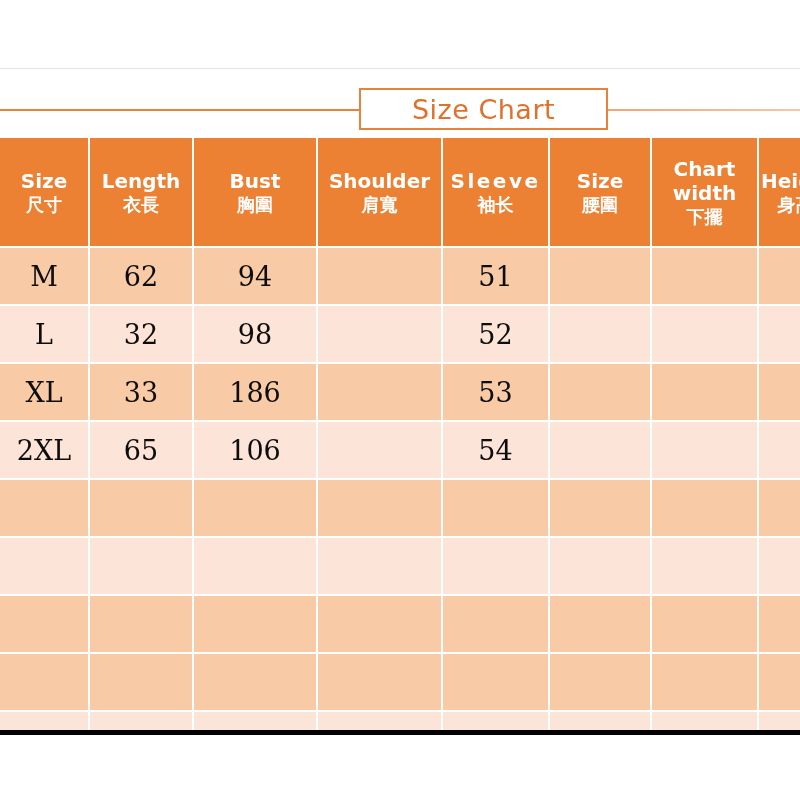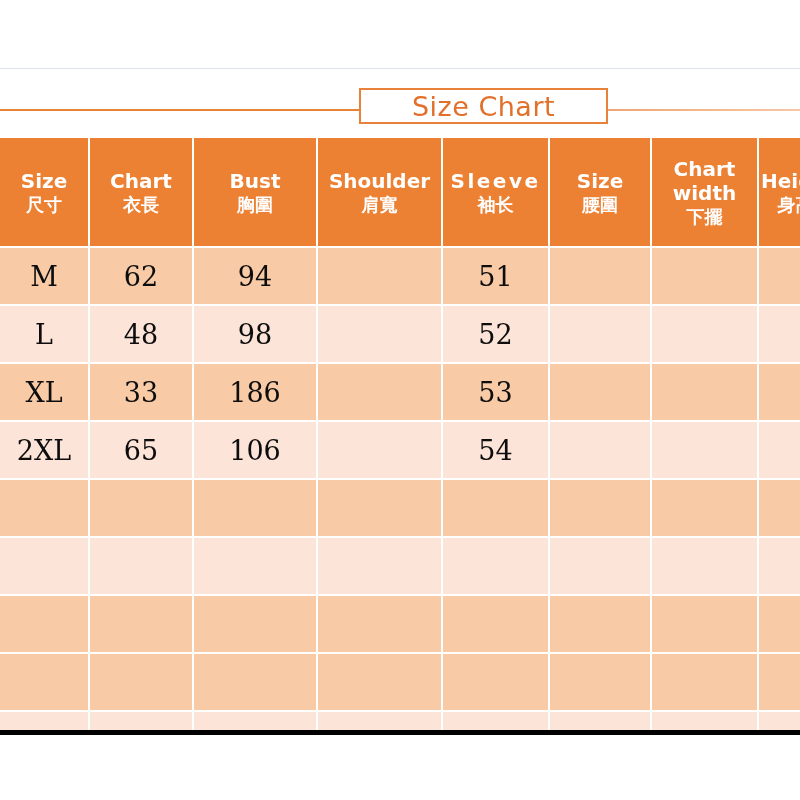--- a/index.html
+++ b/index.html
@@ -46,21 +46,21 @@
     background: #e8823a;
   }
   .title-rule.faded {
     background: linear-gradient(to right, #f0a673 0%, #f5bb93 60%, #f7c9a8 100%);
   }
   .title-box {
     position: absolute;
     left: 359px;
     top: 0px;
     width: 249px;
-    height: 36px;
+    height: 42px;
     background: #ffffff;
     border: 2px solid #e8823a;
     display: flex;
     align-items: center;
     justify-content: center;
   }
   .title-text {
     font-family: "DejaVu Sans", sans-serif;
     font-size: 27px;
     color: #e2702a;
@@ -175,21 +175,21 @@
         <col class="c-bottom">
         <col class="c-height">
       </colgroup>
       <thead>
         <tr id="header-row">
             <th>
               <span class="hd-en">Size</span>
               <span class="hd-cn">尺寸</span>
             </th>
             <th>
-              <span class="hd-en">Chart</span>
+              <span class="hd-en">Length</span>
               <span class="hd-cn">衣長</span>
             </th>
             <th>
               <span class="hd-en">Bust</span>
               <span class="hd-cn">胸圍</span>
             </th>
             <th>
               <span class="hd-en">Shoulder</span>
               <span class="hd-cn">肩寬</span>
             </th>
@@ -217,21 +217,21 @@
             <td>62</td>
             <td>94</td>
             <td></td>
             <td>51</td>
             <td></td>
             <td></td>
             <td></td>
           </tr>
           <tr class="shade-light">
             <td>L</td>
-            <td>48</td>
+            <td>32</td>
             <td>98</td>
             <td></td>
             <td>52</td>
             <td></td>
             <td></td>
             <td></td>
           </tr>
           <tr class="shade-dark">
             <td>XL</td>
             <td>33</td>

